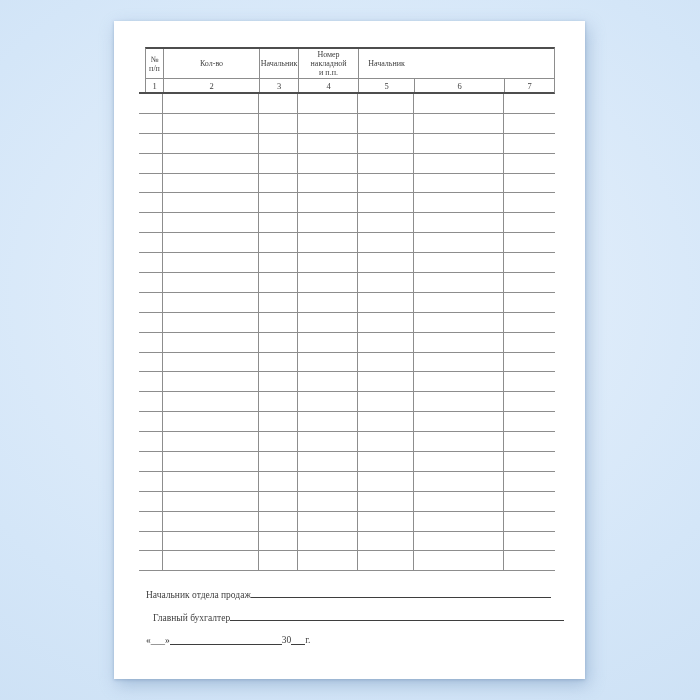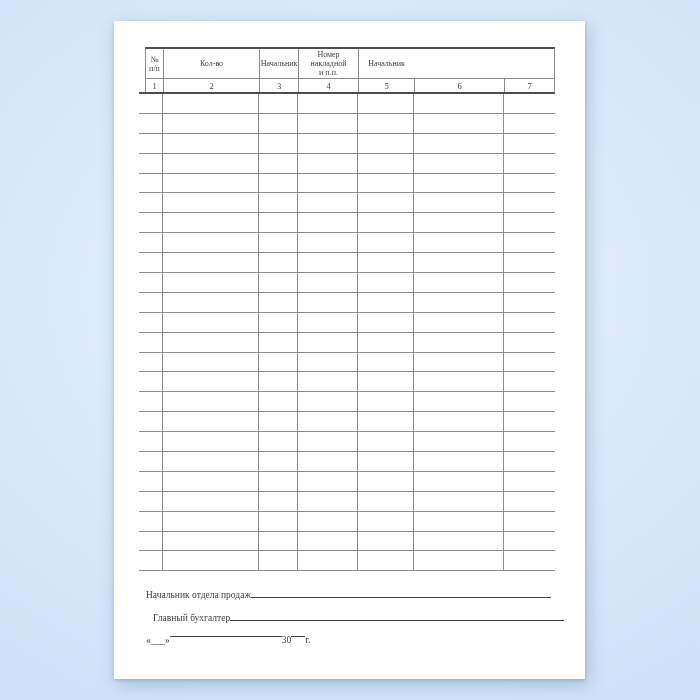--- a/index.html
+++ b/index.html
@@ -27,21 +27,21 @@
   .trow{height:19.9px;box-sizing:border-box;border-bottom:1px solid var(--line);
     margin-left:-6px;}
   .vline{position:absolute;top:0;bottom:0;width:1px;background:var(--line);}
   
   .sig-row{position:absolute;display:flex;align-items:baseline;
     font-size:9.5px;color:var(--ink);}
   .sig-label{white-space:nowrap;}
   .sig-line{flex:1;border-bottom:1px solid var(--ink);height:1px;}
   .sig1{left:32px;top:569px;width:405px;}
   .sig2{left:32px;top:592px;width:411px;margin-left:7px;}
-  .date-row{position:absolute;left:32px;top:614px;display:flex;align-items:flex-start;
+  .date-row{position:absolute;left:32px;top:614px;display:flex;align-items:flex-end;
     font-size:9.5px;color:var(--ink);}
   .u-line{display:inline-block;border-bottom:1px solid var(--ink);height:1px;}
   .month-line{width:112px;}
   .year-line{width:14px;}
 </style>
 </head>
 <body>
 
 <div class="scene" style="background: radial-gradient(115% 95% at 50% 42%, rgb(233, 242, 252) 0%, rgb(212, 230, 248) 55%, rgb(198, 220, 242) 100%);">
   <div class="paper" style="background: rgb(255, 255, 255);">

